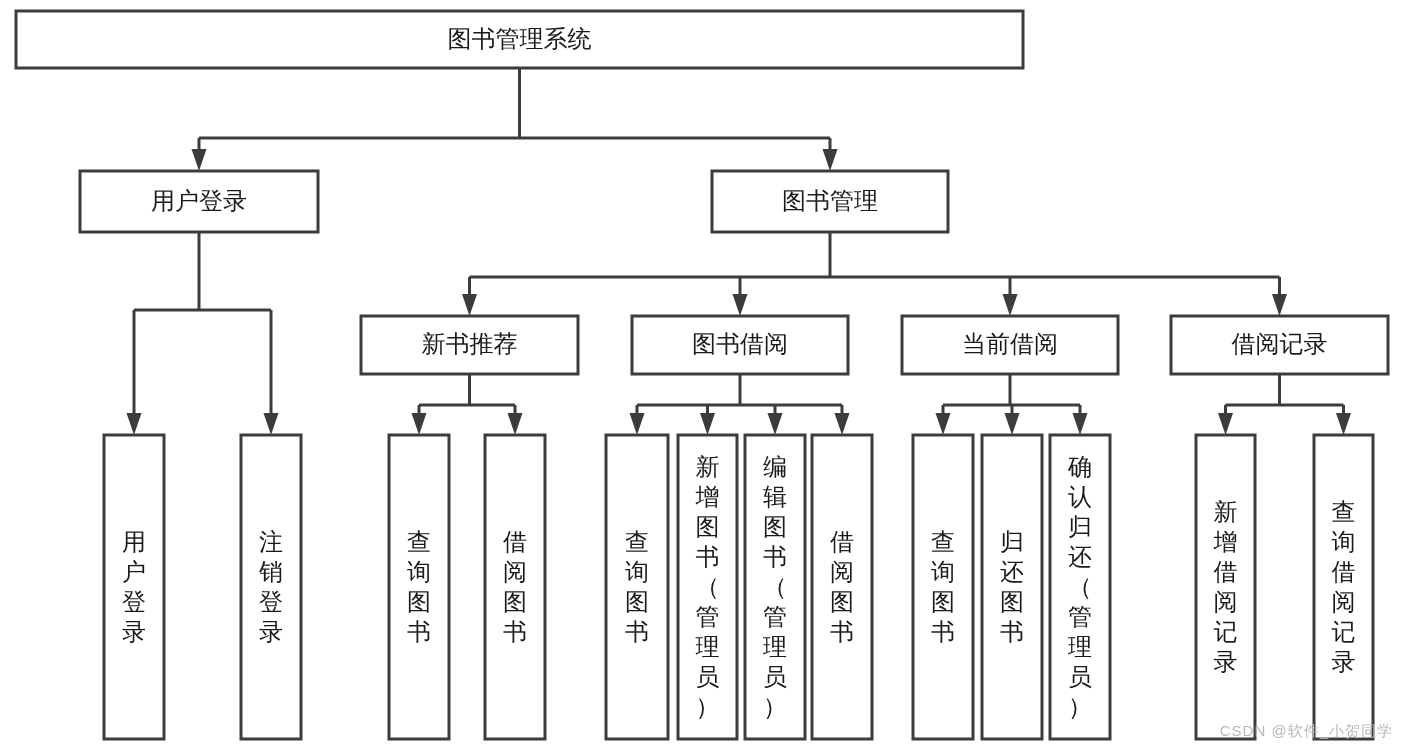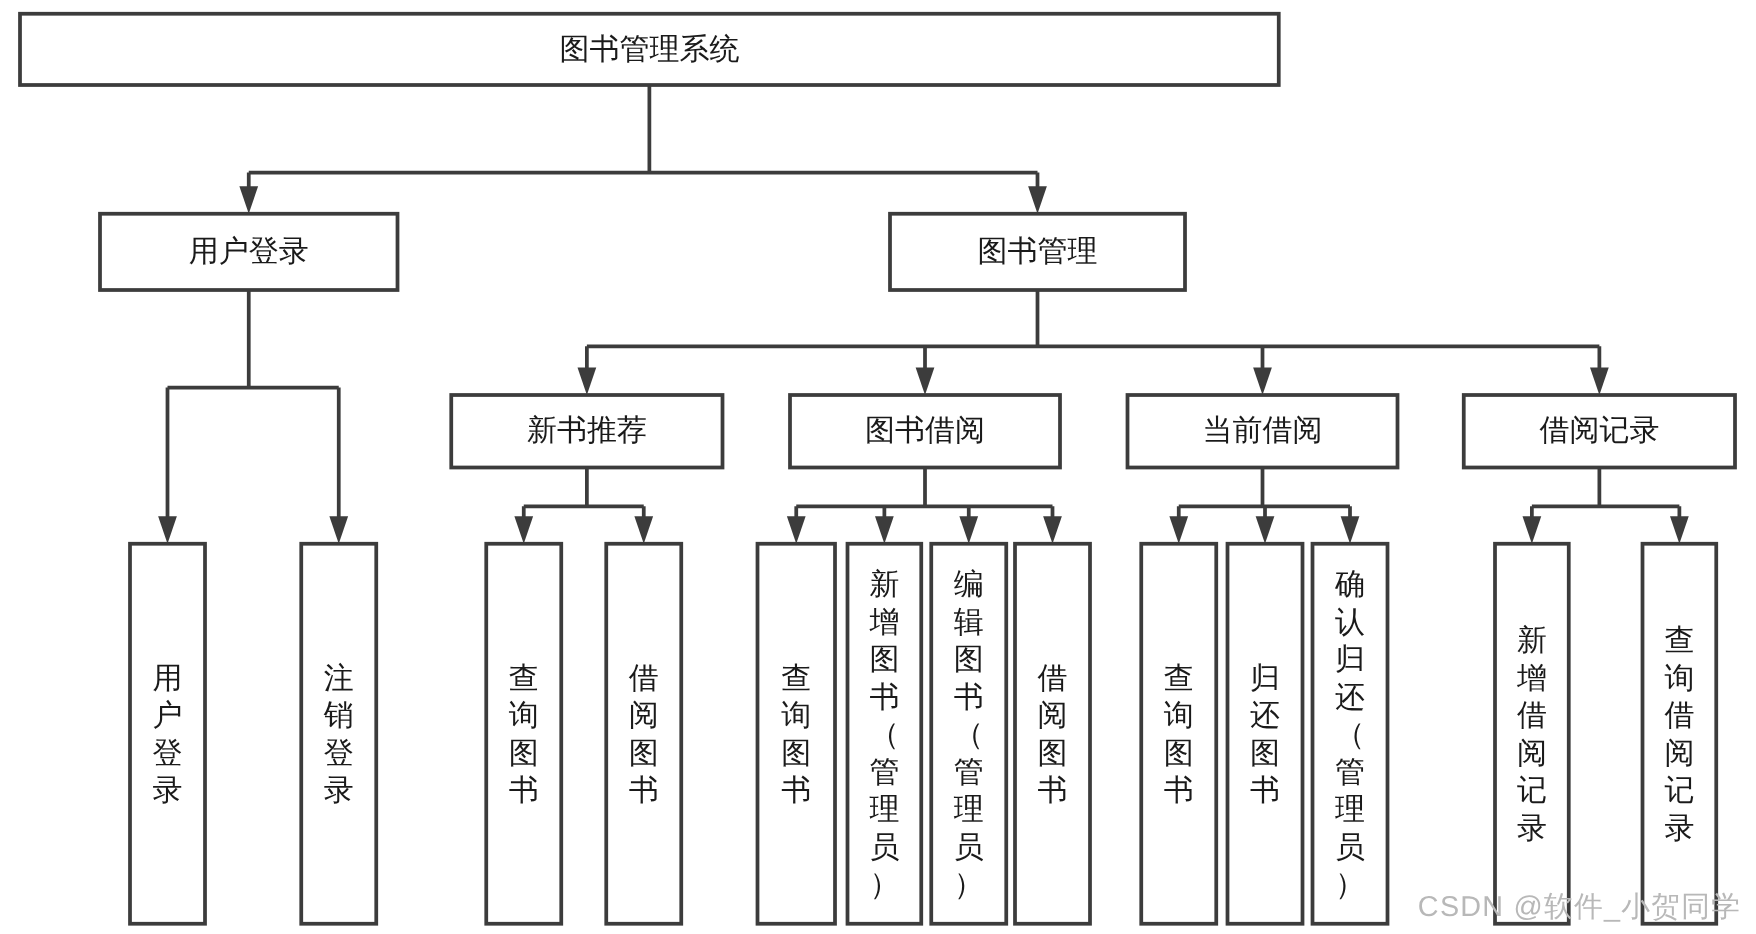--- a/index.html
+++ b/index.html
@@ -15,21 +15,21 @@
     font-family:"Liberation Sans","DejaVu Sans",sans-serif;
     font-size:24px;fill:#1a1a1a;text-anchor:middle;dominant-baseline:middle;
   }
   .node-label-v{
     font-family:"Liberation Sans","DejaVu Sans",sans-serif;
     font-size:24px;fill:#1a1a1a;text-anchor:middle;
   }
   .watermark{
     position:absolute;right:12px;bottom:6px;
     font-family:"Liberation Sans","DejaVu Sans",sans-serif;
-    font-size:23px;color:#b8b8b8;white-space:nowrap;
+    font-size:15px;color:#b8b8b8;white-space:nowrap;
     letter-spacing:1px;pointer-events:none;
   }
 </style>
 </head>
 <body>
 
 <svg id="diagram" viewBox="0 0 1405 747" xmlns="http://www.w3.org/2000/svg">
   <rect x="0" y="0" width="1405" height="747" fill="#ffffff"></rect>
   <g id="edges-layer">
       <g>

